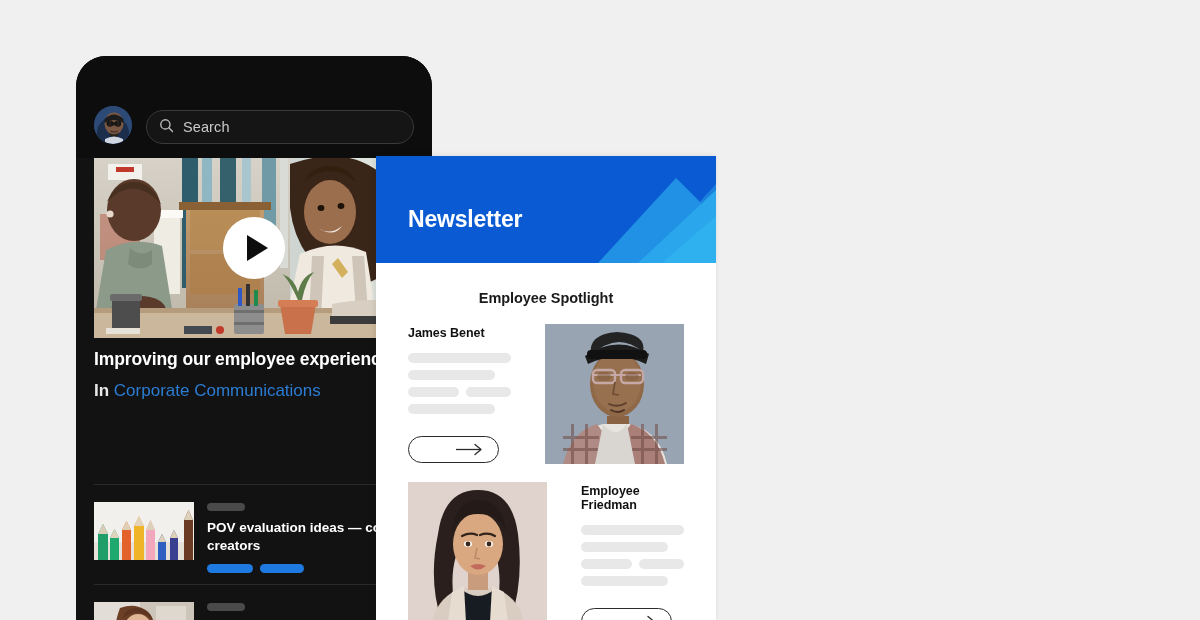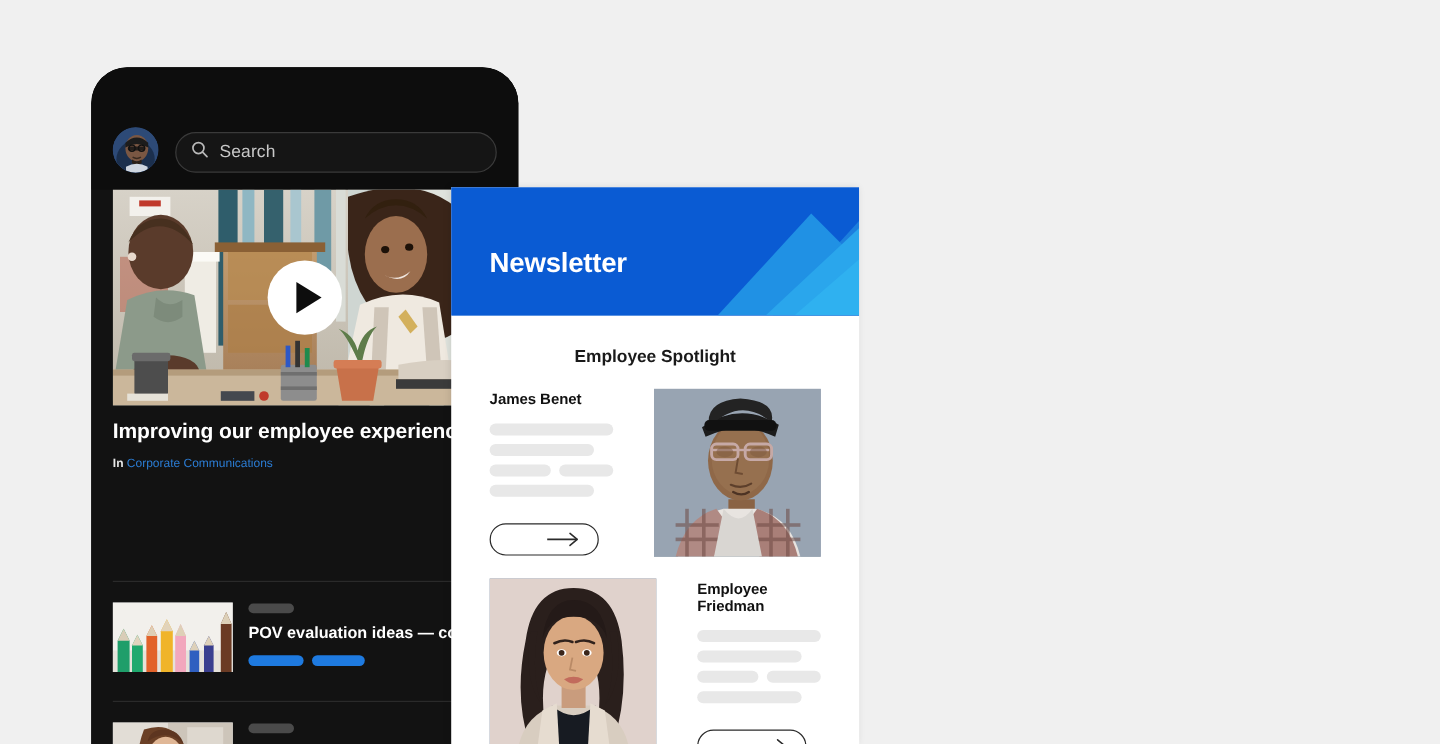--- a/index.html
+++ b/index.html
@@ -128,21 +128,21 @@
   }
   .hero-title {
     color: #ffffff;
     font-size: 17.5px;
     font-weight: 700;
     line-height: 1.28;
     letter-spacing: -0.1px;
   }
   .hero-meta {
     margin-top: 11px;
-    font-size: 10px;
+    font-size: 17px;
     color: #e8e8e8;
     font-weight: 600;
   }
   .hero-meta .link {
     color: #2b7cd3;
     font-weight: 400;
   }
 
   .divider {
     position: absolute;
@@ -458,20 +458,21 @@
               <path d="M76 36 l4 -8 l4 8 z" fill="#ded1ba"></path>
               <path d="M90 58 l0 -40 l4.5 -10 l4.5 10 l0 40 z" fill="#6b3b24"></path>
               <path d="M90 18 l4.5 -10 l4.5 10 z" fill="#ddd0b8"></path>
             </g>
           </svg>
         </div>
         <div class="row-body">
           <div class="skel-top"></div>
           <div class="row-title">
             <span class="wrap2">POV evaluation ideas — content</span>
+            <span class="wrap2">creators</span>
           </div>
           <div class="tags">
             <span class="tag t1"></span>
             <span class="tag t2"></span>
           </div>
         </div>
       </div>
 
       <div class="row r2">
         <div class="thumb">

